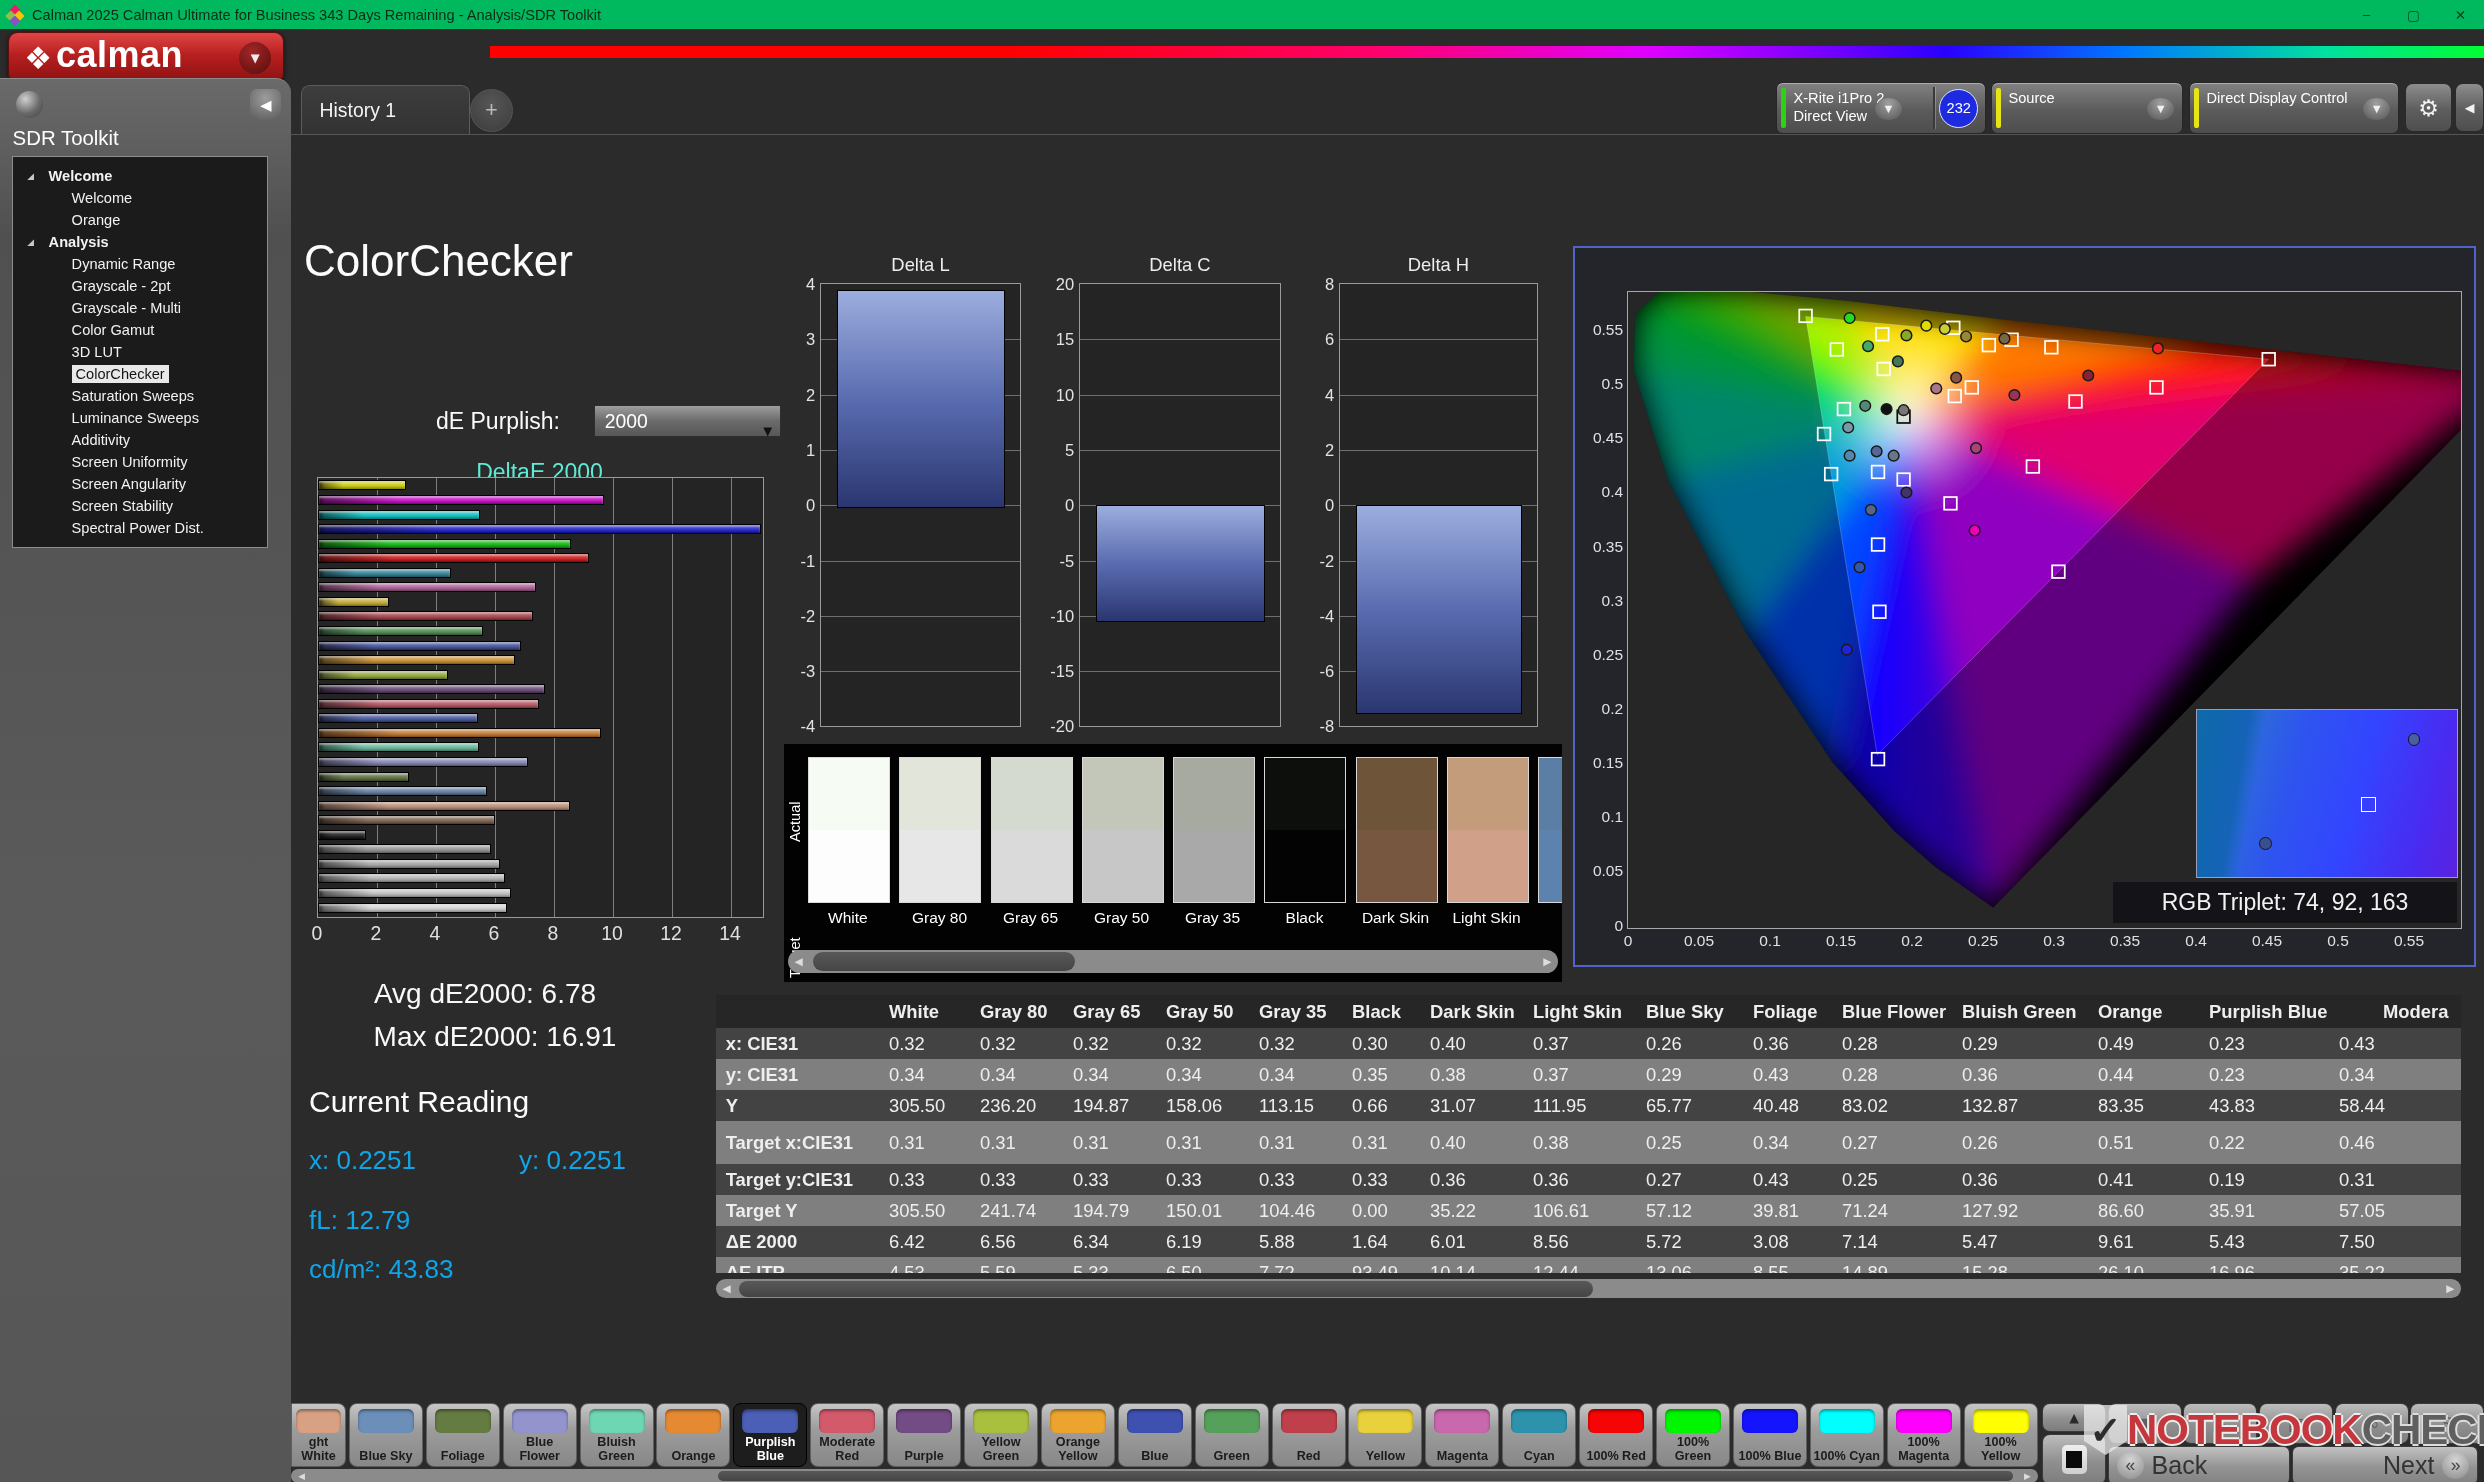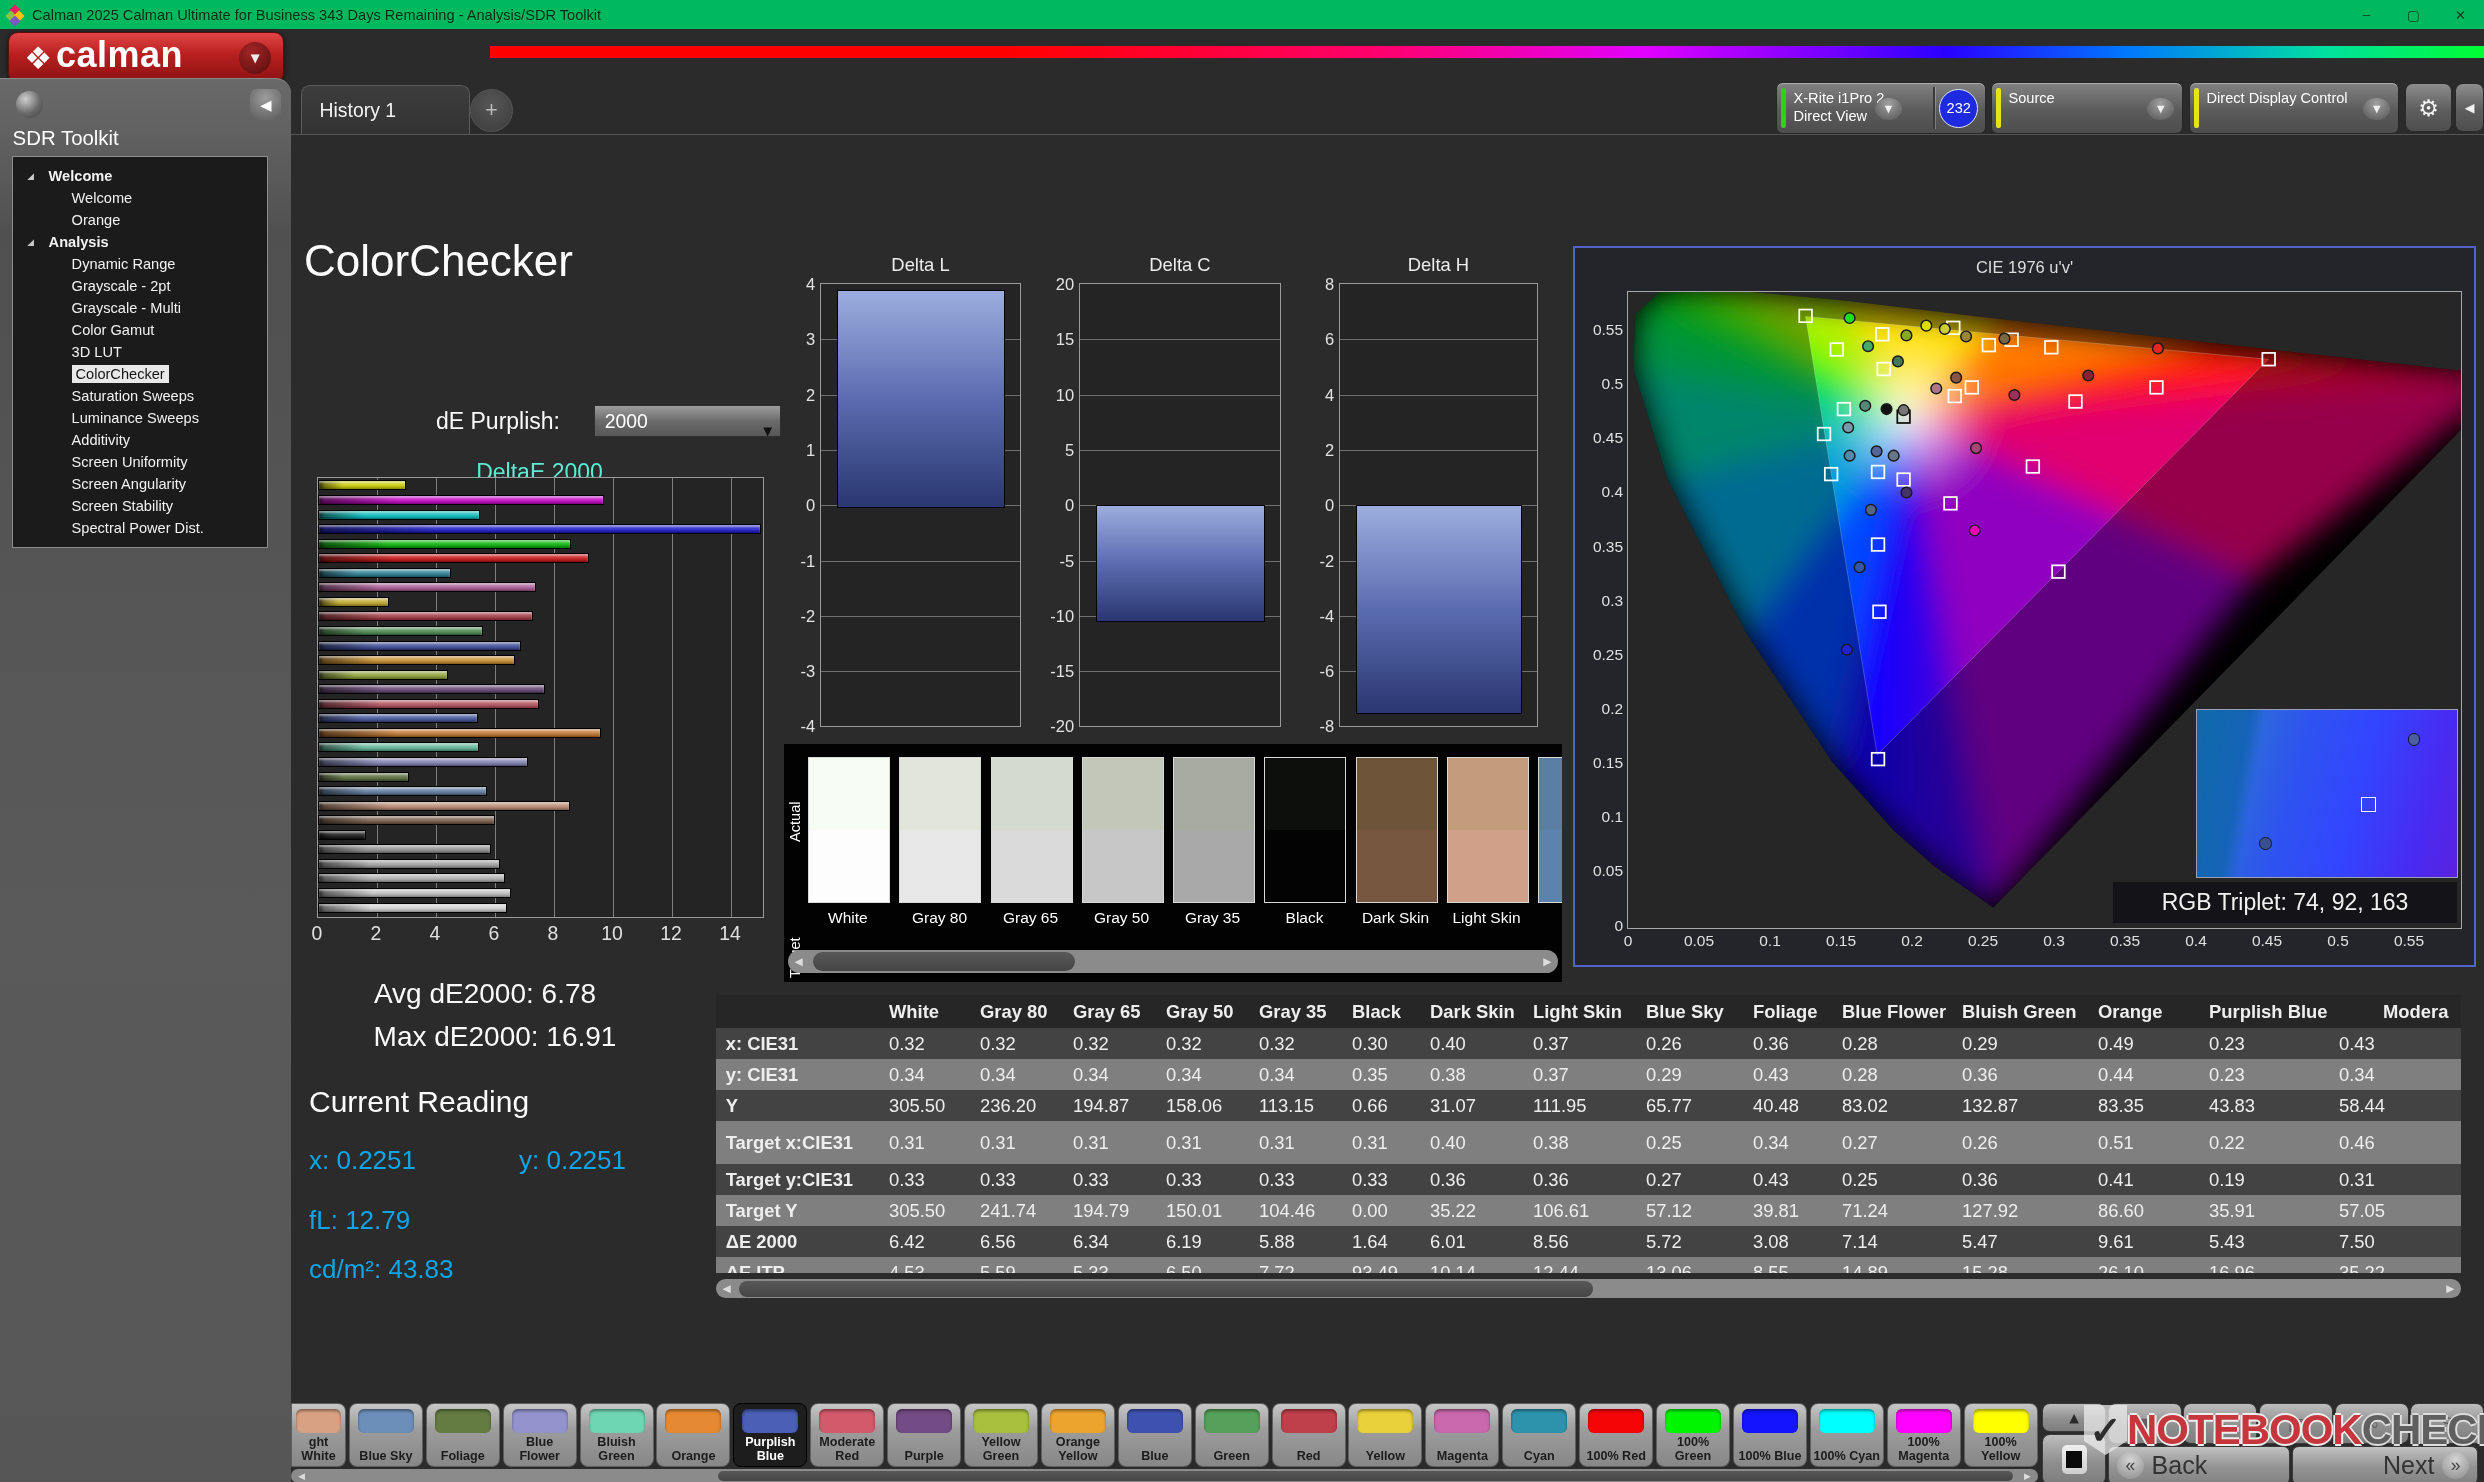--- a/index.html
+++ b/index.html
@@ -416,21 +416,20 @@
       </div>
       <div class="swlabel" style="left: 748px;">Blue</div>
       <div class="hsb" style="left: 3.9px; top: 206px; width: 770px; height: 23px;">
         <span class="sarr" style="left: 0px;">◀</span>
         <div class="thumb" style="left: 25px; width: 262px;"></div>
         <span class="sarr" style="right: 0px;">▶</span>
       </div>
     </div>
 
   <div class="cie">
-    <div class="cie-title">CIE 1976 u'v'</div>
     <div class="cie-plot" id="cieplot">
       <svg id="ciesvg" width="833" height="636" style="position:absolute;left:0;top:0;" viewBox="0 0 858 655">
           <defs>
             <filter id="blf" x="-30%" y="-30%" width="160%" height="160%">
               <feGaussianBlur stdDeviation="16"></feGaussianBlur>
             </filter>
             <radialGradient id="wg">
               <stop offset="0%" stop-color="white" stop-opacity="0.95"></stop>
               <stop offset="100%" stop-color="white" stop-opacity="0"></stop>
             </radialGradient>

